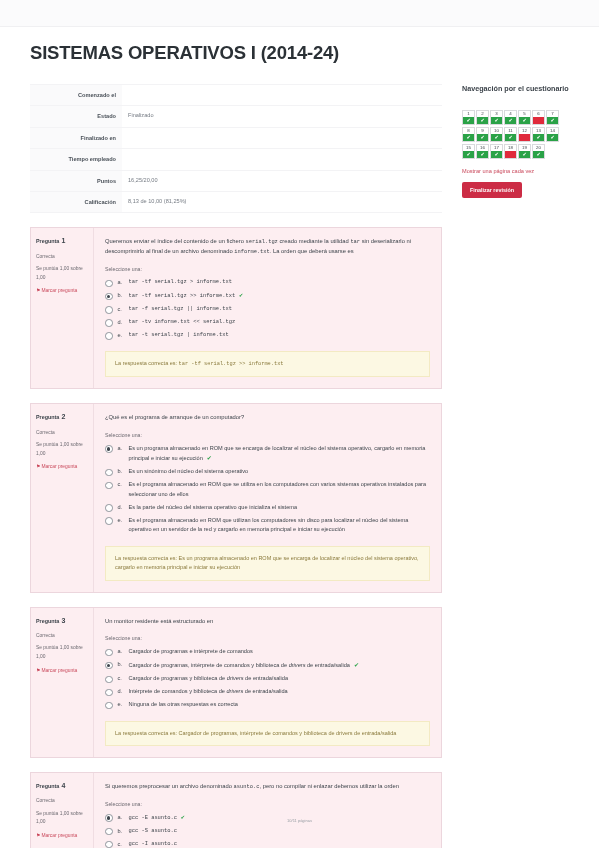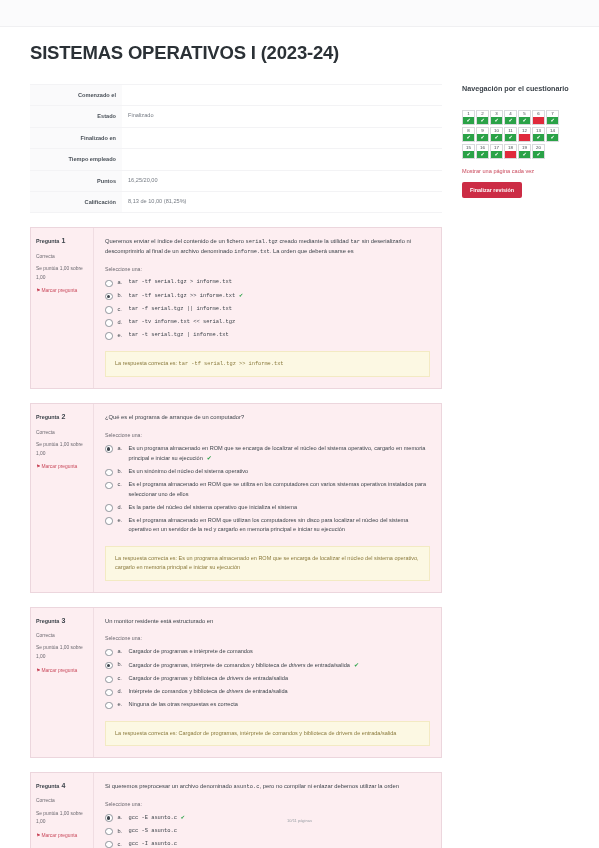--- a/index.html
+++ b/index.html
@@ -160,21 +160,21 @@
     text-align: center; font-size: 4px; color: #9aa0a6;
   }
 </style>
 </head>
 <body>
 
 <div class="topline"></div>
 
 <div class="page">
 
-  <h1 class="page-title">SISTEMAS OPERATIVOS I (2023-24)</h1>
+  <h1 class="page-title">SISTEMAS OPERATIVOS I (2014-24)</h1>
 
   <div class="cols">
 
     <div class="main-col">
 
       <table class="summary">
         <tbody id="summary-body">
             <tr>
               <td class="sum-label">Comenzado el</td>
               <td class="sum-value"><span class="empty-val"></span></td>

